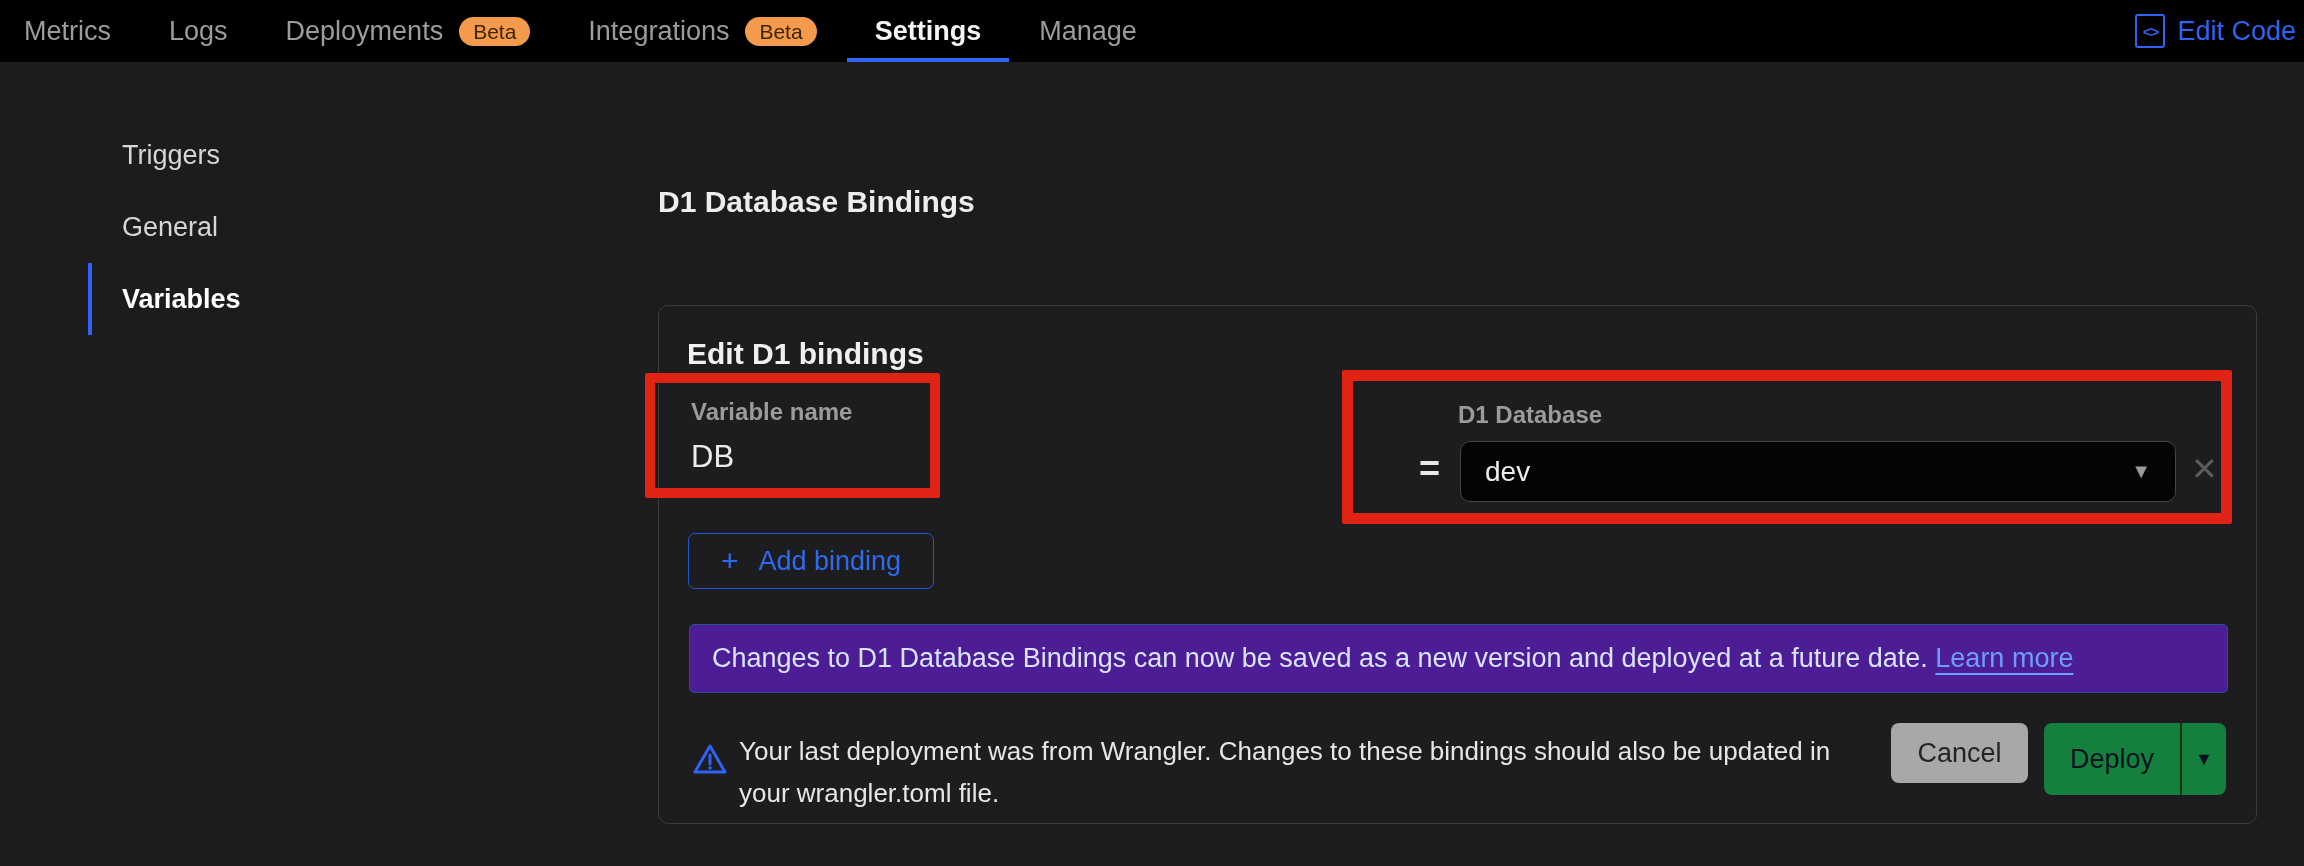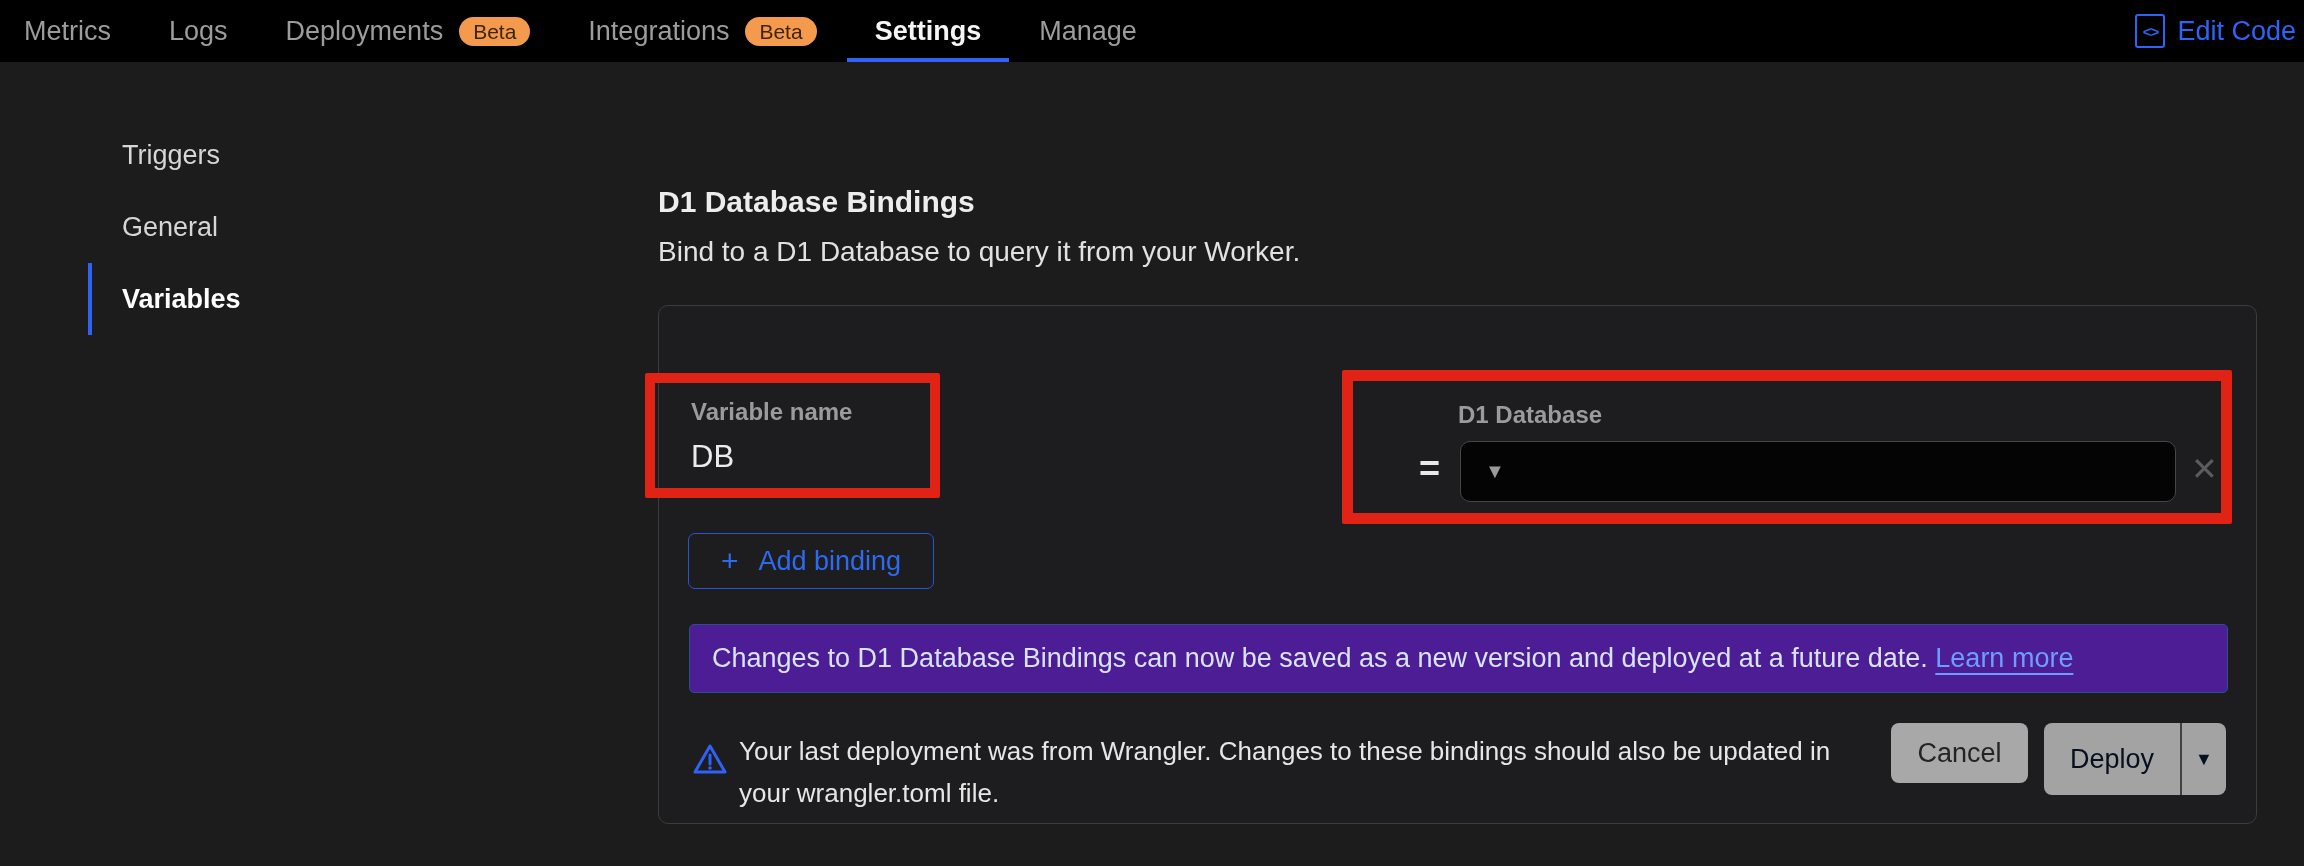--- a/index.html
+++ b/index.html
@@ -43,21 +43,21 @@
   .add-binding .plus { font-size:30px; font-weight:400; }
 
   .info-banner { position:absolute; left:30px; top:318px; width:1539px; height:69px; background:#4c1d95; border:1px solid #2a4f8f; border-radius:5px; display:flex; align-items:center; padding:16px 22px; }
   .info-banner .msg { color:#d8e4fb; font-size:27px; white-space:nowrap; }
   .info-banner a { color:#6d9eff; text-decoration:underline; text-underline-offset:6px; cursor:pointer; }
 
   .warn-icon { position:absolute; left:33px; top:436px; width:36px; height:36px; }
   .warn-text { position:absolute; left:80px; top:424px; width:1125px; color:#e6e6e6; font-size:26px; line-height:42px; }
 
   .btn-cancel { position:absolute; left:1232px; top:417px; width:137px; height:60px; background:#a8a8a8; border:none; border-radius:8px; color:#242424; font-size:27px; cursor:pointer; font-family:inherit; }
-  .btn-deploy { position:absolute; left:1385px; top:417px; width:182px; height:72px; background:#a3a3a3; border:none; border-radius:8px; display:flex; align-items:stretch; padding:0; cursor:pointer; overflow:hidden; }
+  .btn-deploy { position:absolute; left:1385px; top:417px; width:182px; height:72px; background:#15803d; border:none; border-radius:8px; display:flex; align-items:stretch; padding:0; cursor:pointer; overflow:hidden; }
   .btn-deploy .main { flex:1; display:flex; align-items:center; justify-content:center; color:#06101f; font-size:27px; }
   .btn-deploy .divider { width:2px; background:rgba(0,0,0,.6); }
   .btn-deploy .caret-seg { width:44px; display:flex; align-items:center; justify-content:center; color:#06101f; font-size:18px; }
 
   
   .annot { position:absolute; border:10px solid #e02314; border-radius:2px; pointer-events:none; }
   .annot-1 { left:645px; top:373px; width:295px; height:125px; }
   .annot-2 { left:1342px; top:370px; width:890px; height:154px; border-width:11px; }
 </style>
 </head>
@@ -101,31 +101,32 @@
     </div>
     <div class="side-item">
       <span>General</span>
     </div>
     <div class="side-item active">
       <span>Variables</span>
     </div>
   </div>
 
   <div class="page-title">D1 Database Bindings</div>
-  <div class="page-subtitle">Bind to a D1 Database to query it from your Worker.</div>
 
   <div class="card">
+    <div class="card-title">Edit D1 bindings</div>
 
     <div class="field-label var-label">Variable name</div>
     <div class="var-value">DB</div>
 
     <div class="equals">=</div>
 
     <div class="field-label db-label">D1 Database</div>
     <div class="db-select">
+      <span class="value">dev</span>
       <span class="caret">▼</span>
     </div>
     <div class="remove-x">✕</div>
 
     <div class="add-binding">
       <span class="plus">+</span>
       <span>Add binding</span>
     </div>
 
     <div class="info-banner">

